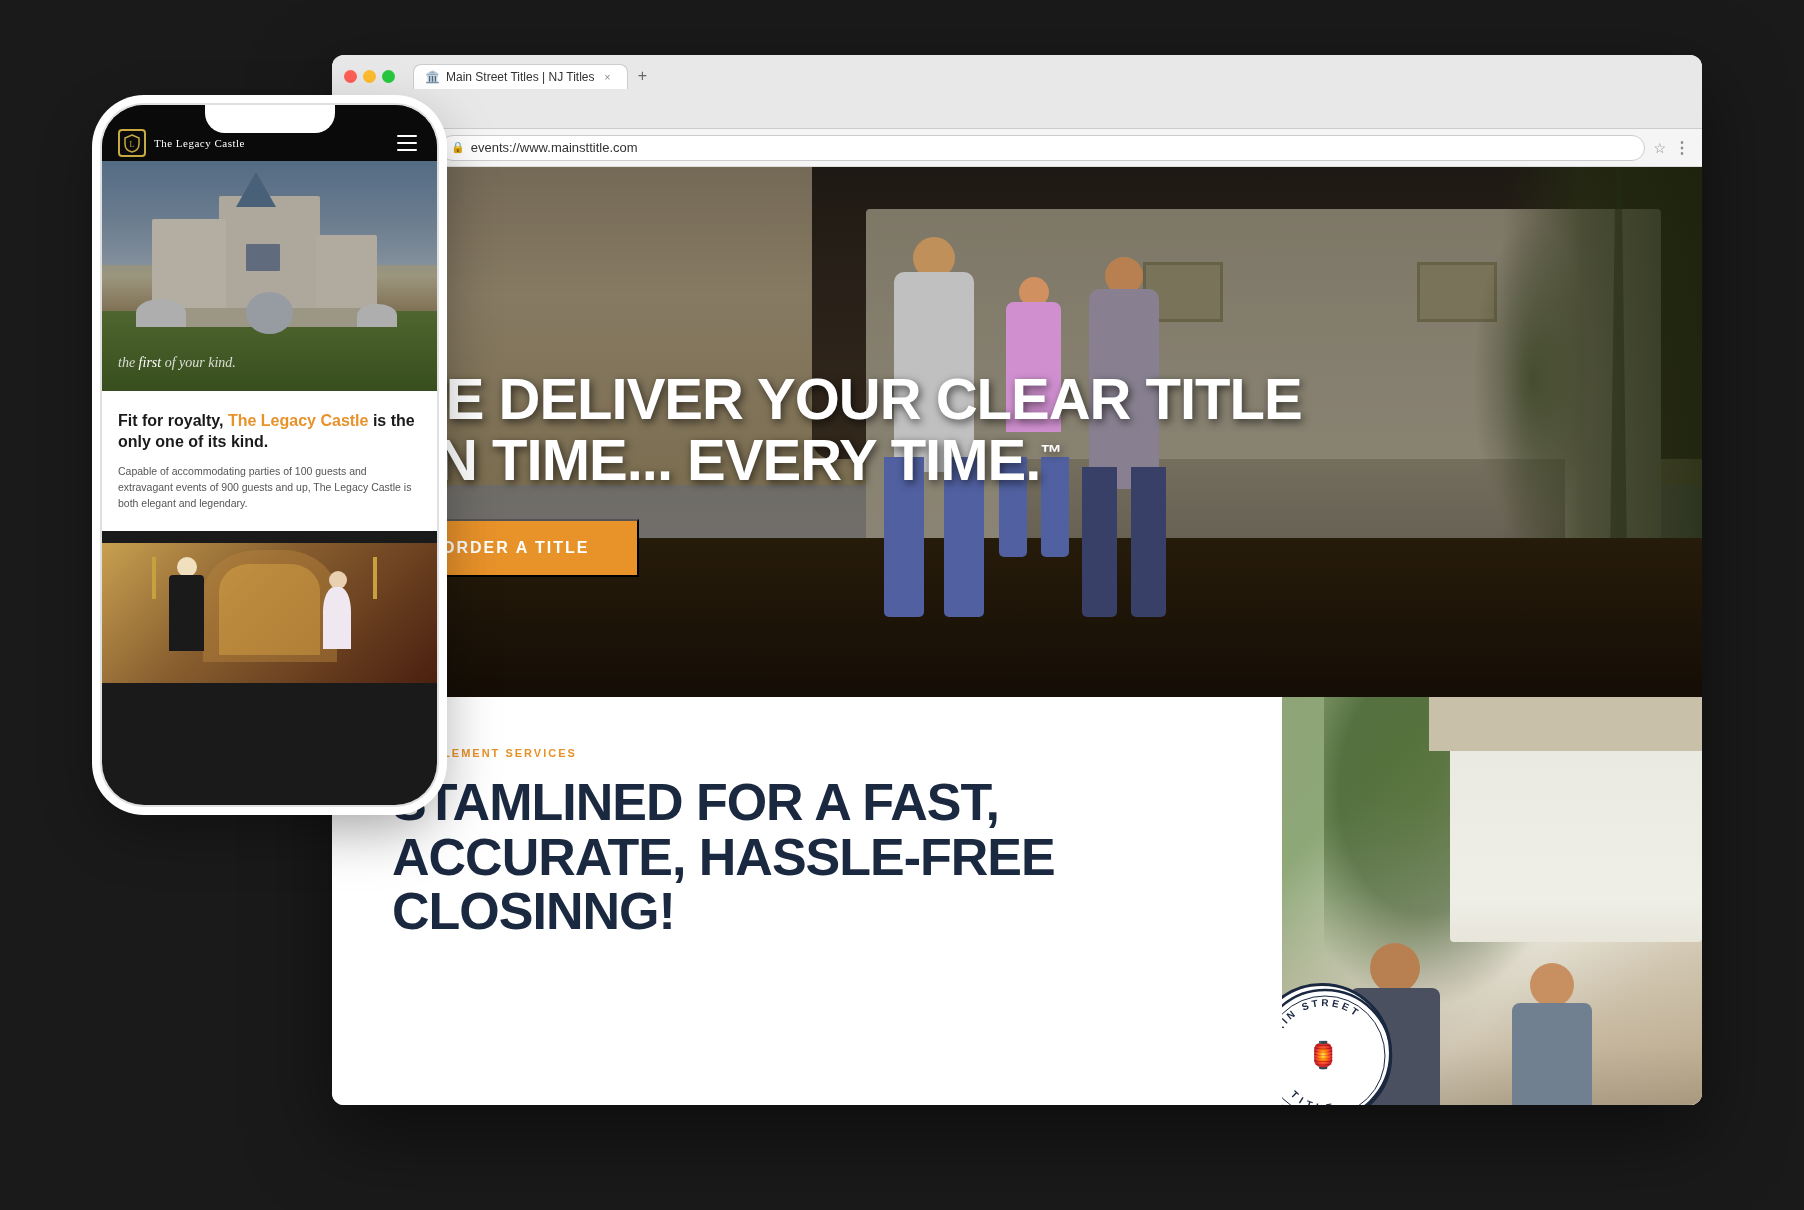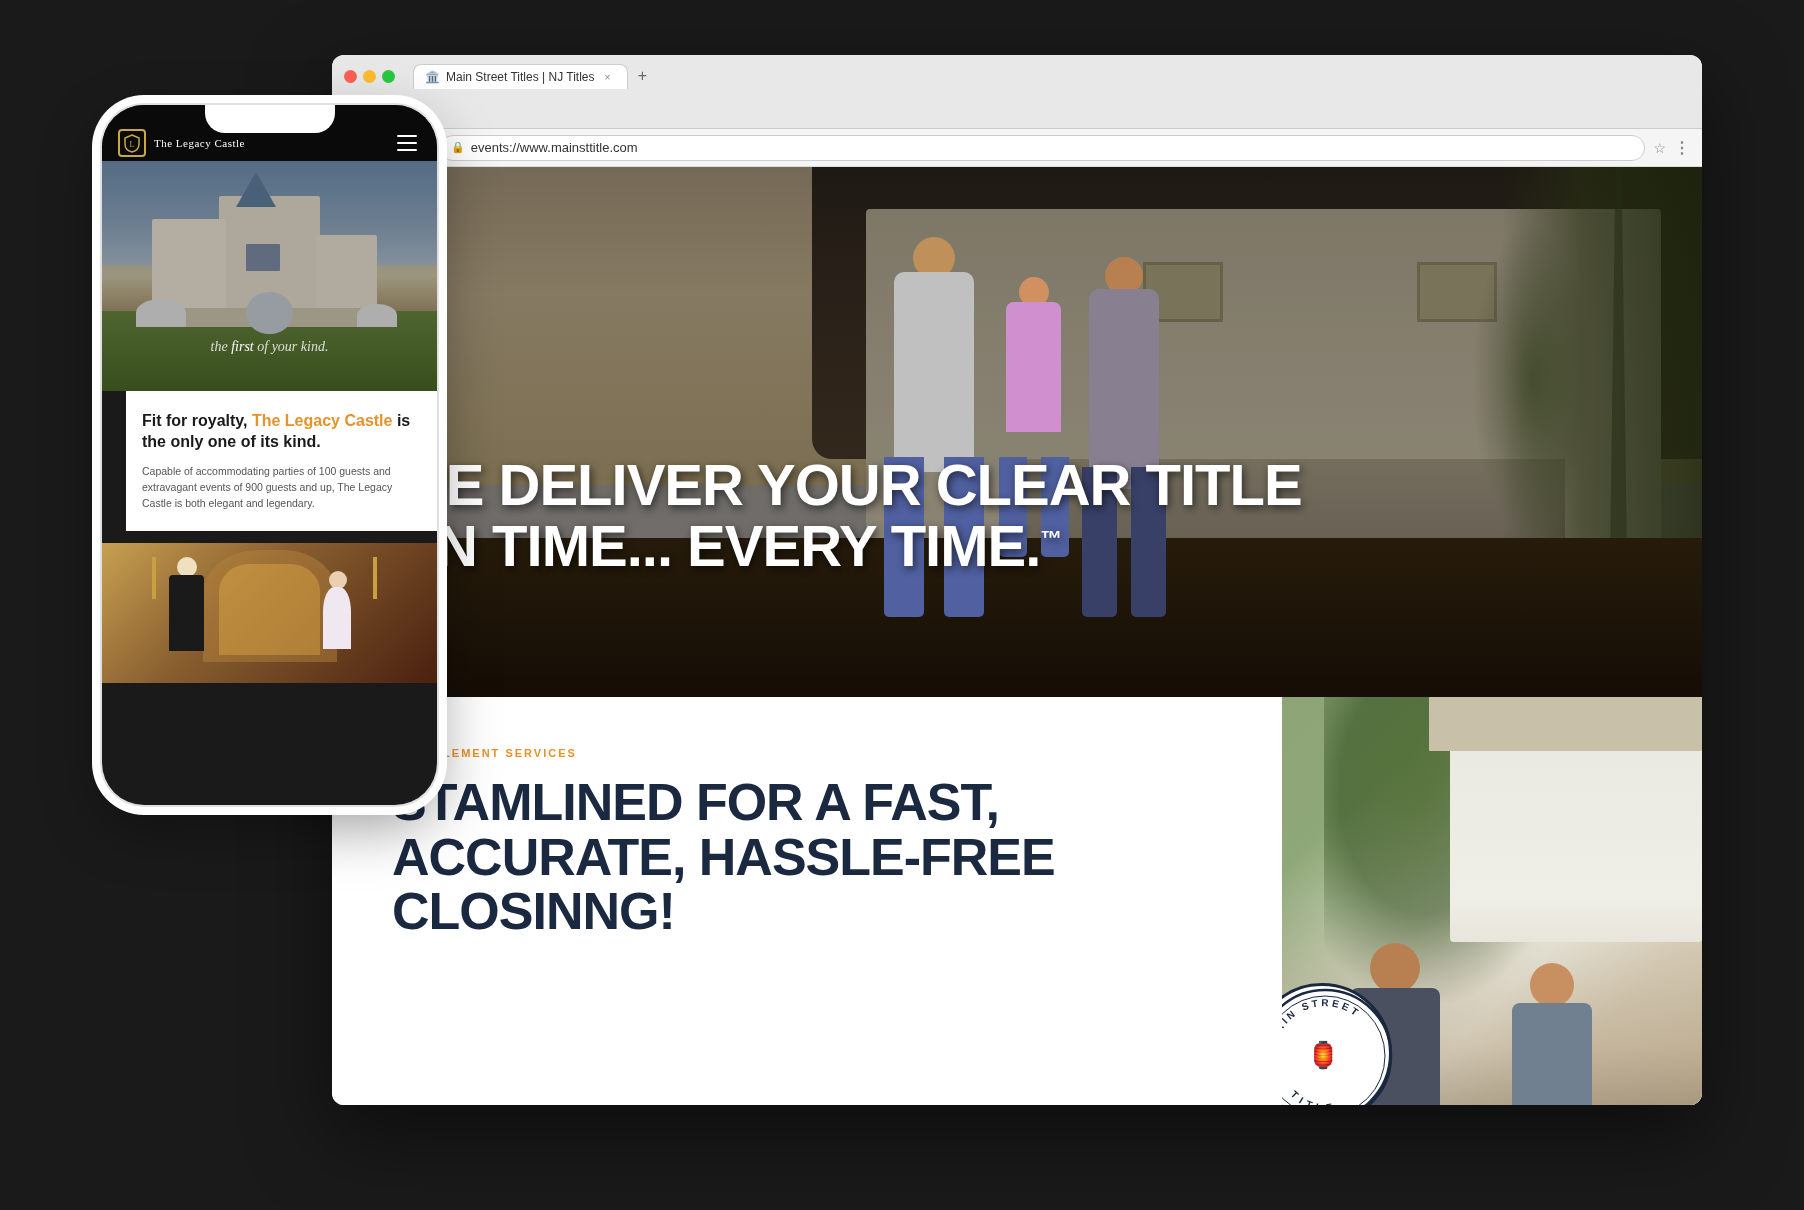--- a/index.html
+++ b/index.html
@@ -430,24 +430,23 @@
     }
 
     .phone-hero-overlay {
       position: absolute;
       inset: 0;
       background: rgba(0,0,0,0.25);
     }
 
     .phone-hero-text {
       position: absolute;
-      bottom: 36px;
+      bottom: 20px;
       left: 16px;
       right: 16px;
-      text-align: center;
       font-size: 11px;
       color: rgba(255,255,255,0.7);
       font-style: italic;
       font-family: Georgia, serif;
     }
 
     .phone-castle-image {
       position: absolute;
       inset: 0;
       background: 
@@ -596,20 +595,21 @@
           </div>
         </div>
 
         <div class="hero-text">
           <div class="hero-headline">
             <div>WE DELIVER YOUR CLEAR TITLE</div>
             <div>
               <span>ON TIME... EVERY TIME.</span><sup>™</sup>
             </div>
           </div>
+          <button class="hero-cta">ORDER A TITLE</button>
         </div>
       </div>
 
       <div class="below-fold">
         <div class="below-fold-left">
           <div class="services-label">
             <span>&amp; SETTLEMENT SERVICES</span>
           </div>
           <div class="services-headline">
             <div>ST<span>AMLINED FOR A FAST,</span></div>
@@ -719,21 +719,21 @@
 
             <div style="position:absolute; bottom:28%; left:10%; width:15%; height:12%; background:#e8e8e8; border-radius:50% 50% 0 0;"></div>
             <div style="position:absolute; bottom:28%; right:12%; width:12%; height:10%; background:#e8e8e8; border-radius:50% 50% 0 0;"></div>
           </div>
           <div class="phone-hero-overlay"></div>
           <div class="phone-hero-text">
             <span style="font-style:italic; font-family:Georgia, serif; color:rgba(255,255,255,0.8); font-size:14px;">the <em style="color:#fff;">first</em> of your kind.</span>
           </div>
         </div>
 
-        <div class="phone-content" style="background:#fff;margin-left:24px;">
+        <div class="phone-content" style="background:#fff;">
           <p class="phone-heading">
             <span>Fit for royalty,</span>
             <span class="phone-heading-orange">The Legacy Castle</span>
             <span>is the only one of its kind.</span>
           </p>
           <p class="phone-text">Capable of accommodating parties of 100 guests and extravagant events of 900 guests and up, The Legacy Castle is both elegant and legendary.</p>
         </div>
 
         <div class="phone-image-bottom">
 

